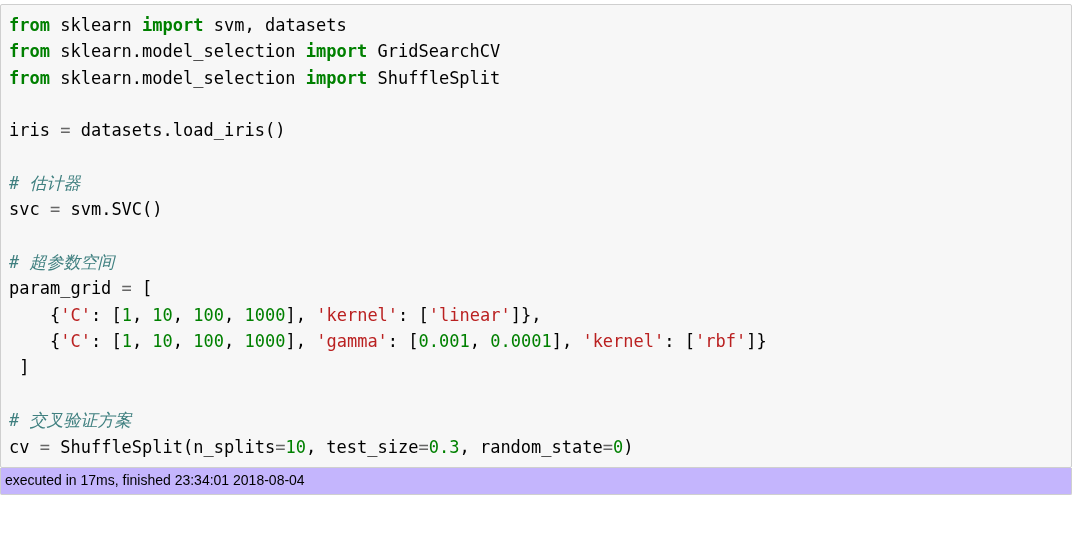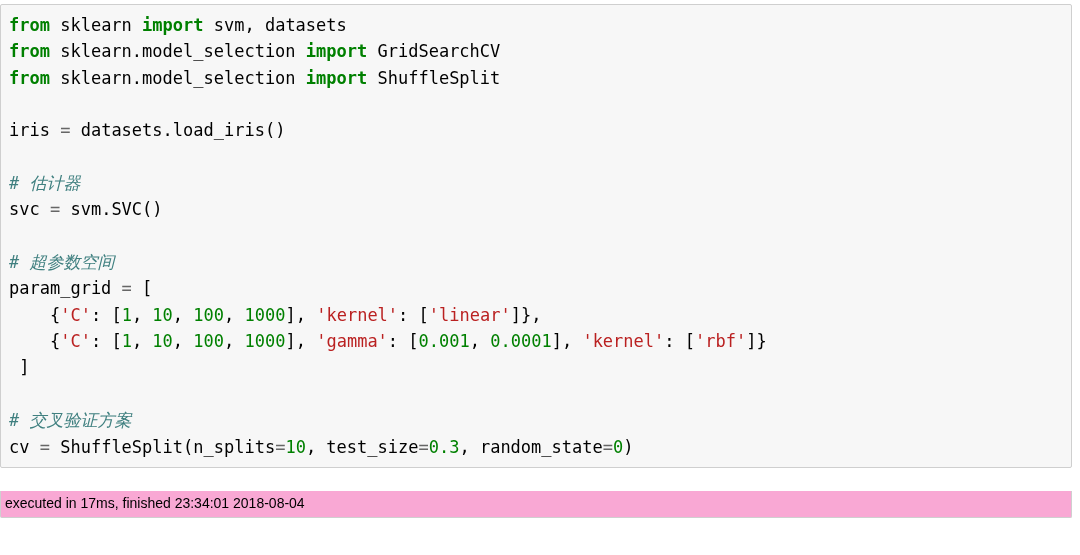--- a/index.html
+++ b/index.html
@@ -52,23 +52,22 @@
   .mi { color: #008000; }
   .c  { color: #408080; font-style: italic; }
   .o  { color: #666666; }
   .exec-bar {
     font-family: Arial, sans-serif;
     font-size: 14px;
     color: #000000;
     padding: 2px 4px;
     border: 1px solid #cfcfcf;
     border-top: none;
-    background: #f9a8d4;
+    background: #c4b5fd;
     border-radius: 0 0 2px 2px;
-    margin-top: 23px;
   }
 </style>
 </head>
 <body>
 
 <div class="cell">
   <div class="code-col">
     <div class="code-area">
 <pre><span class="k">from</span><span> sklearn </span><span class="k">import</span><span> svm, datasets</span>
 <span class="k">from</span><span> sklearn.model_selection </span><span class="k">import</span><span> GridSearchCV</span>

